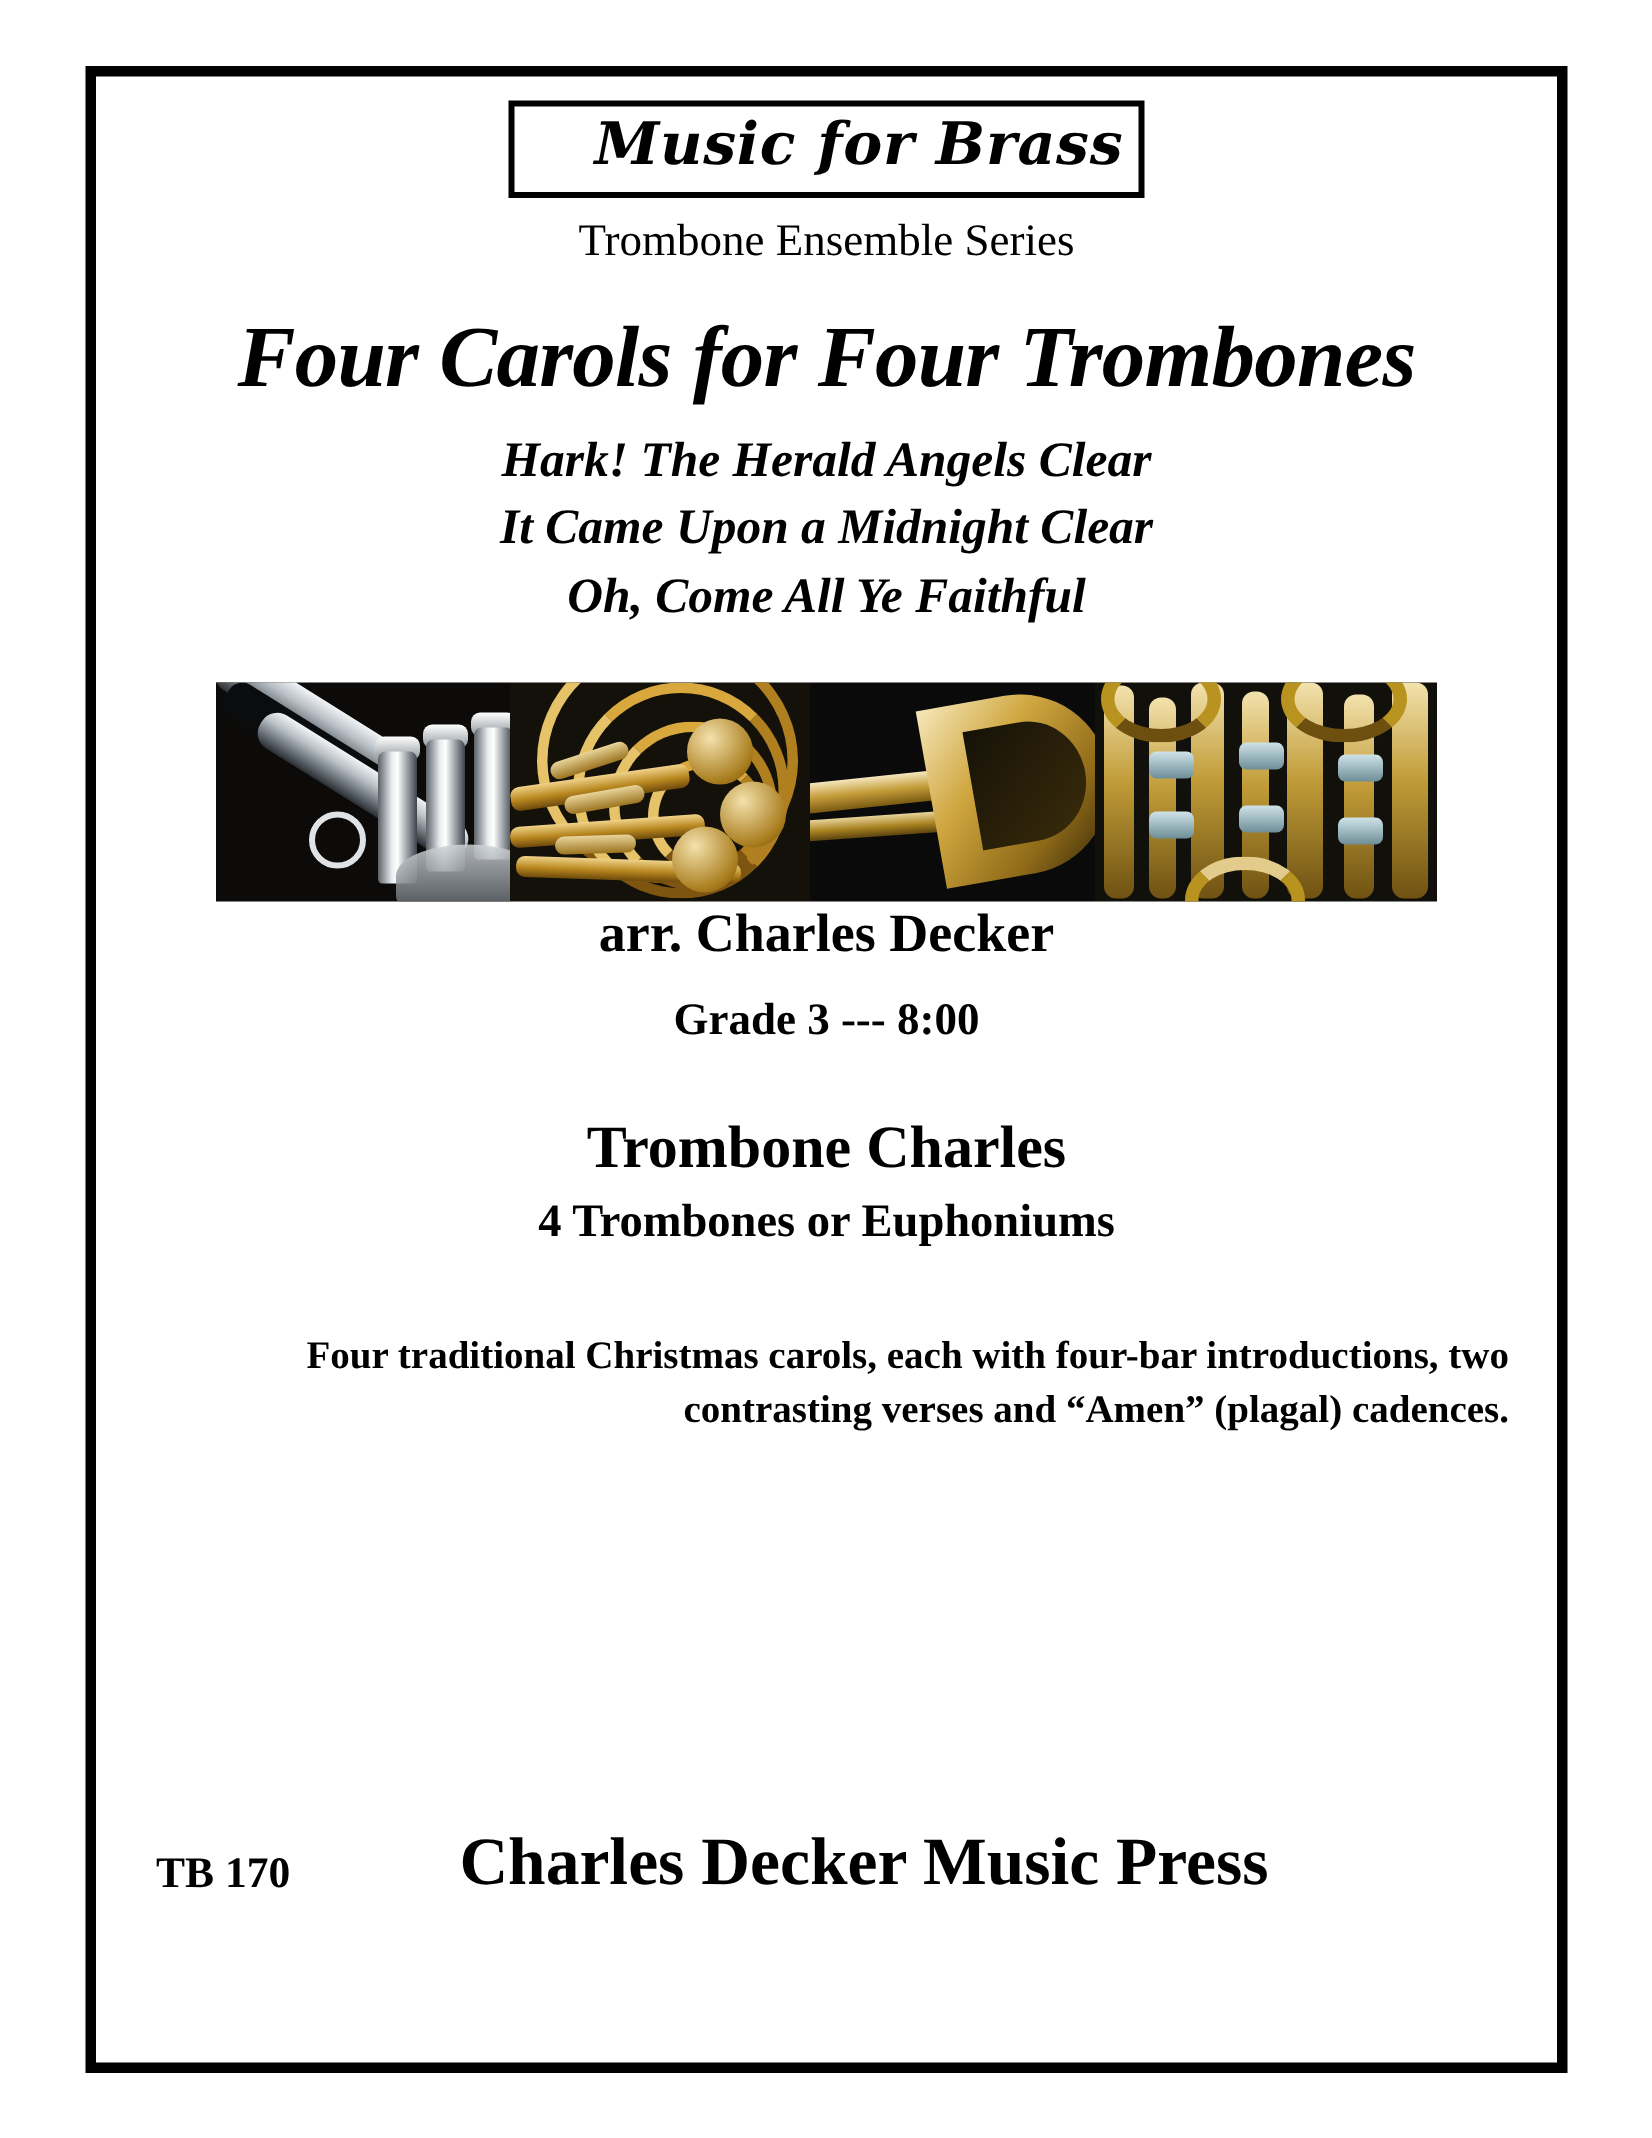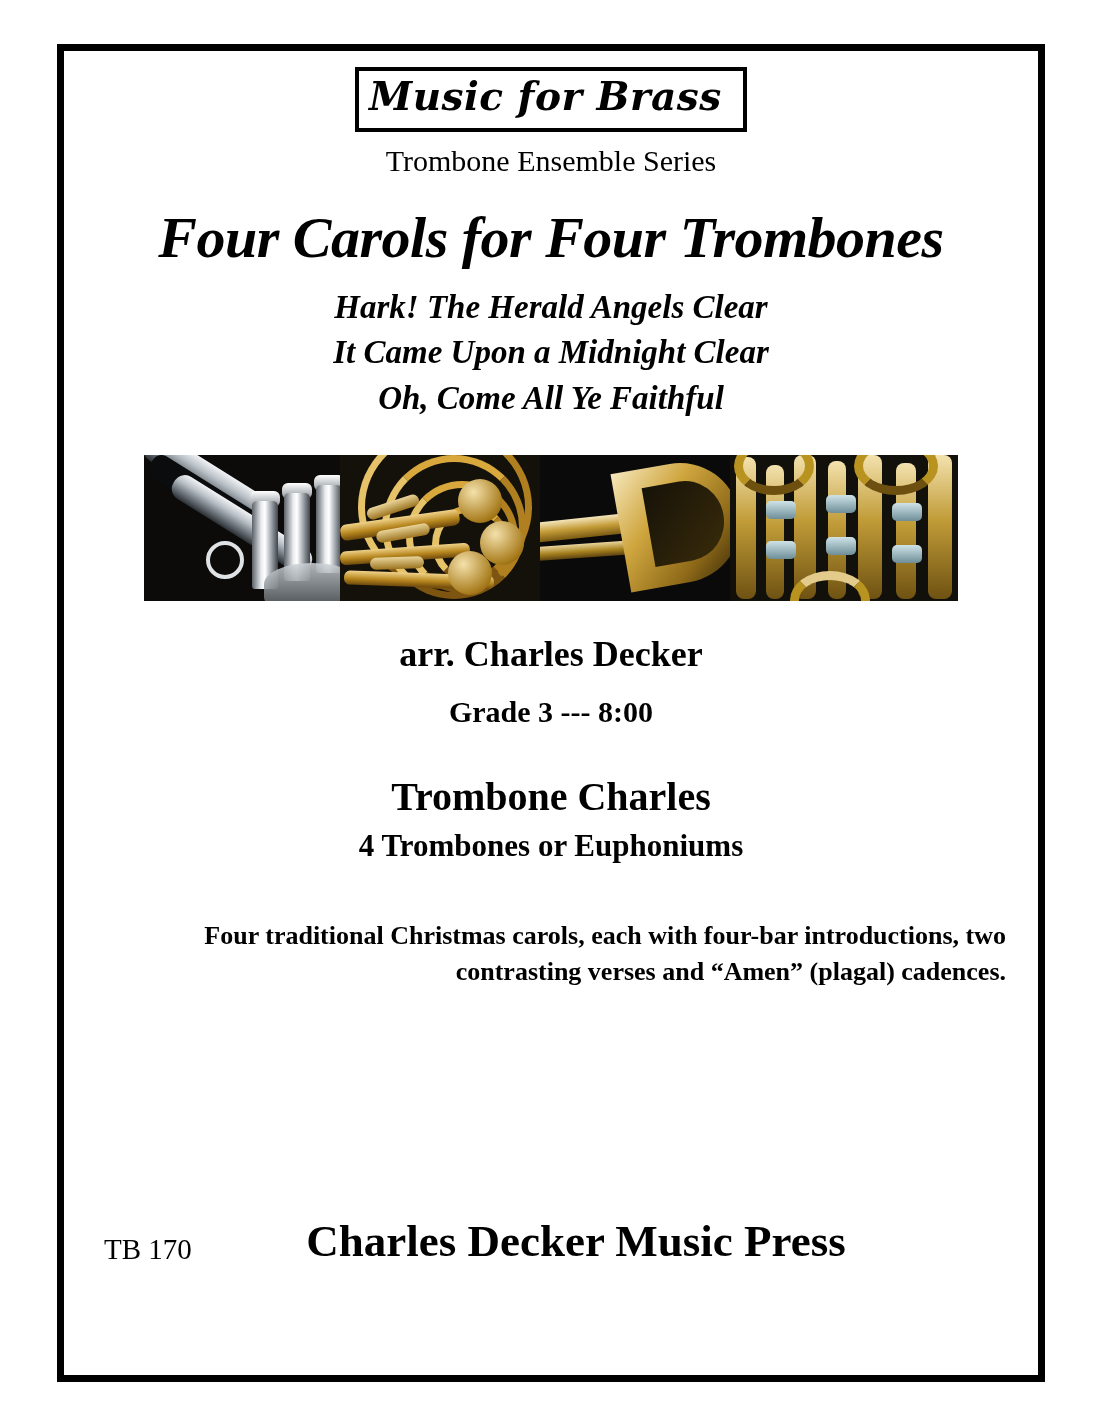--- a/index.html
+++ b/index.html
@@ -34,25 +34,25 @@
     position: absolute;
     left: 64px;
     top: 51px;
     width: 974px;
     height: 1324px;
     box-sizing: border-box;
   }
 
   
   .series-box {
-    width: 392px;
+    width: 424px;
     margin: 16px auto 0 auto;
     border: 4px solid #000000;
     box-sizing: border-box;
-    text-align: left;
+    text-align: right;
     padding: 4px 10px 10px 10px;
   }
   .series-box .brand {
     font-family: "DejaVu Serif", serif;
     font-style: italic;
     font-weight: bold;
     font-size: 39px;
     line-height: 1.1;
     letter-spacing: 0.5px;
   }
@@ -273,21 +273,20 @@
   .p4 .valvecap2.x2 { left: 96px; top: 40px; }
   .p4 .valvecap2.x3 { left: 162px; top: 48px; }
   .p4 .valvecap2.x4 { left: 36px; top: 86px; }
   .p4 .valvecap2.x5 { left: 96px; top: 82px; }
   .p4 .valvecap2.x6 { left: 162px; top: 90px; }
 
   .arranger {
     text-align: center;
     font-size: 36px;
     font-weight: bold;
-    margin-top: 32px;
   }
   .grade {
     text-align: center;
     font-size: 30px;
     font-weight: bold;
     margin-top: 20px;
   }
   .ensemble {
     text-align: center;
     font-size: 40px;
@@ -314,21 +313,21 @@
     left: 0;
     top: 1164px;
     width: 974px;
     height: 70px;
   }
   .footer .catalog {
     position: absolute;
     left: 40px;
     top: 18px;
     font-size: 29px;
-    font-weight: normal;
+    font-weight: bold;
   }
   .footer .publisher {
     position: absolute;
     left: 0;
     top: 0;
     width: 974px;
     text-align: center;
     font-size: 45px;
     font-weight: bold;
     padding-left: 50px;

